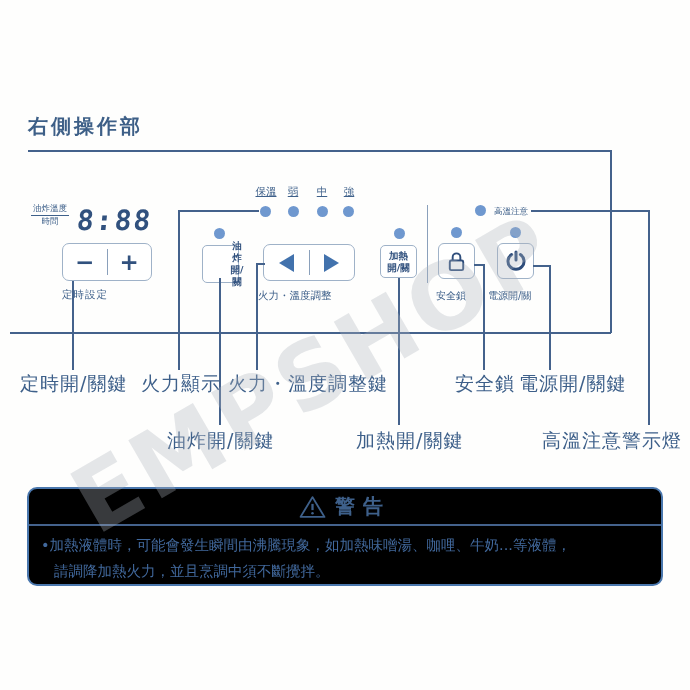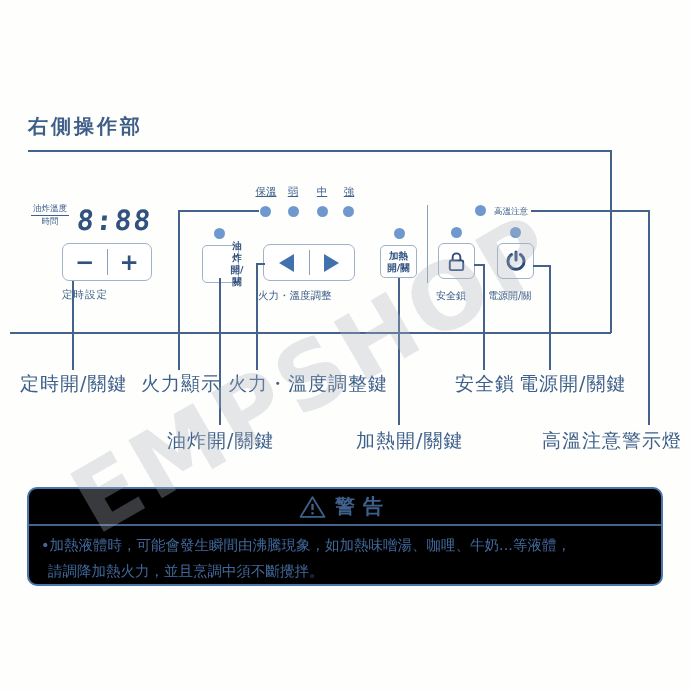--- a/index.html
+++ b/index.html
@@ -35,21 +35,21 @@
   .disp-label .top{border-bottom:1px solid #3e608a;padding:0 1px 1px 1px;display:block;}
   
   .callout{position:absolute;font-size:19px;font-weight:500;color:#3e608a;letter-spacing:1px;white-space:nowrap;}
   
   .warnbox{position:absolute;left:27px;top:487px;width:636px;height:99px;background:#000000;
            border:2px solid #4a77ad;border-radius:10px;box-sizing:border-box;}
   .warnhead{height:35px;border-bottom:2px solid #44628c;display:flex;align-items:center;
             justify-content:center;gap:9px;}
   .warntitle{font-size:20px;font-weight:bold;letter-spacing:8px;color:#3e608a;}
   .warnbody{padding:6px 4px 0 12px;font-size:14.5px;line-height:1.8;color:#41689c;}
-  .warnbody .l2{margin-left:7px;}
+  .warnbody .l2{margin-left:13px;}
   
   .watermark{position:absolute;left:40px;top:300px;width:620px;height:110px;
              transform:rotate(-30deg);font-size:92px;font-weight:bold;letter-spacing:4px;
              color:rgba(175,181,190,0.32);pointer-events:none;z-index:6;white-space:nowrap;}
   svg{display:block;}
 </style>
 </head>
 <body>
 
 <div id="page">

